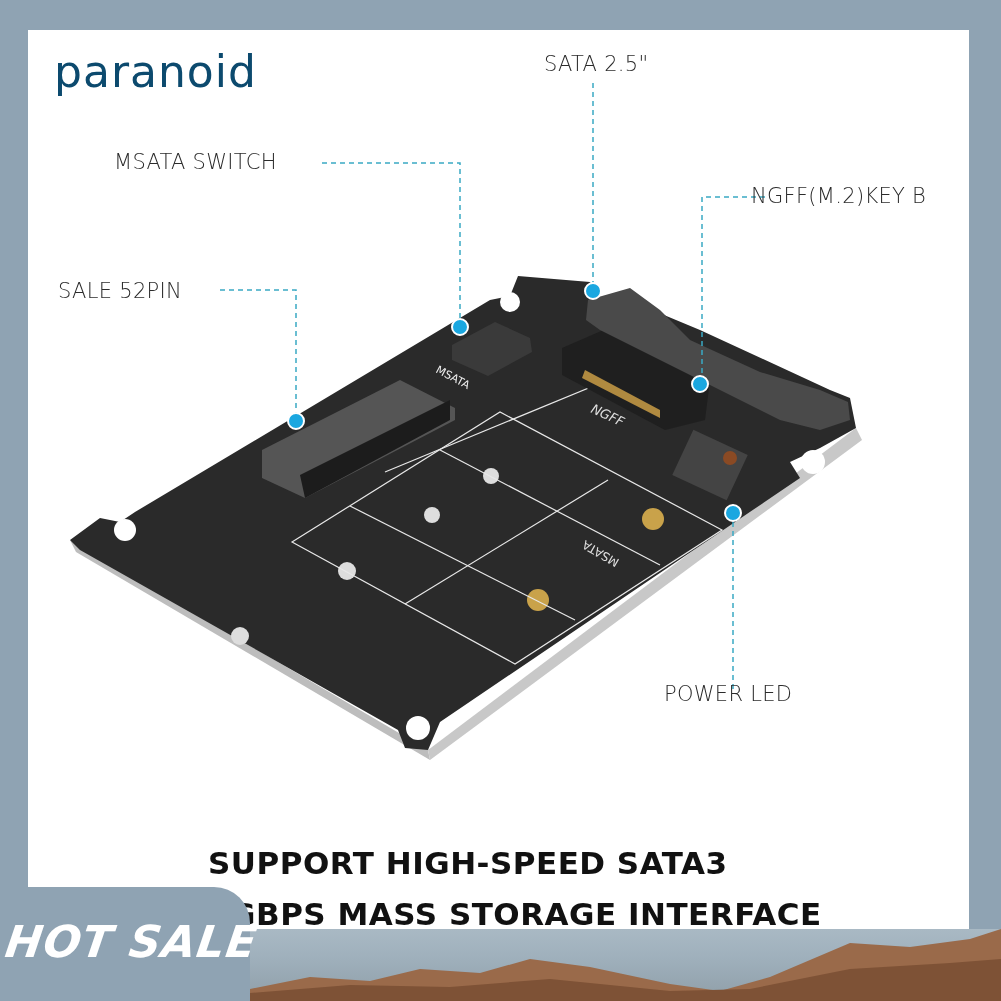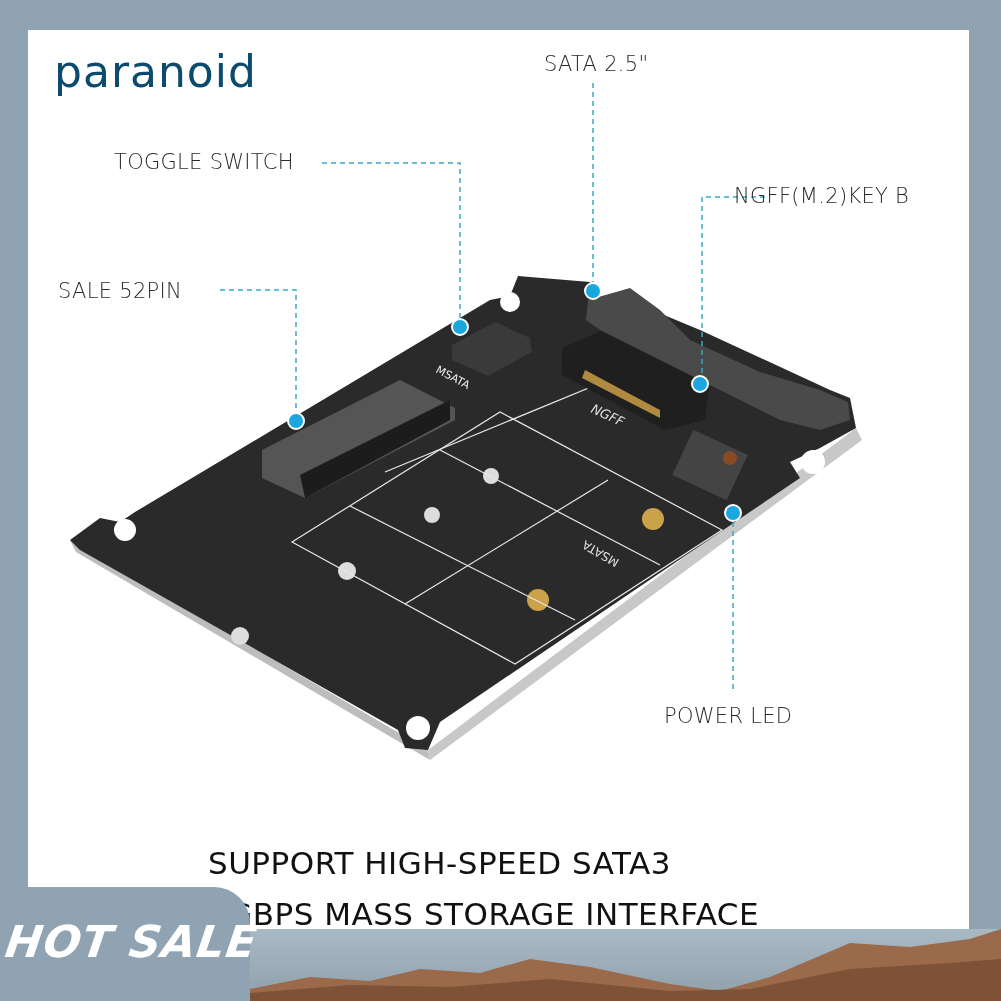--- a/index.html
+++ b/index.html
@@ -17,21 +17,21 @@
     font-family: "DejaVu Sans", sans-serif; font-size: 44px; color: #0c4a6e;
     letter-spacing: 1px; font-weight: normal;
   }
   .label {
     position: absolute; font-family: "DejaVu Sans", sans-serif; font-size: 21px;
     color: #2b2b2b; white-space: nowrap; letter-spacing: 0.3px; font-weight: 300;
   }
   svg.overlay { position: absolute; left: 0; top: 0; }
   .headline {
     position: absolute; left: 208px; font-family: "DejaVu Sans", sans-serif;
-    font-weight: normal; font-size: 31px; color: #111; white-space: nowrap; letter-spacing: 0.5px;
+    font-weight: bold; font-size: 31px; color: #111; white-space: nowrap; letter-spacing: 0.5px;
   }
   .landscape {
     position: absolute; left: 250px; top: 929px; width: 751px; height: 72px; overflow: hidden;
     background: linear-gradient(#a9b9c4 0%, #9fb0bc 40%, #8f9ea8 100%);
   }
   .hot-panel {
     position: absolute; left: 0; top: 887px; width: 250px; height: 114px;
     background: #8fa3b3; border-top-right-radius: 36px;
   }
   .hot-sale {
@@ -100,24 +100,24 @@
     <circle cx="296" cy="421" r="8"></circle>
     <circle cx="733" cy="513" r="8"></circle>
   </g>
 
   <text x="435" y="372" fill="#eee" font-size="11" font-family="DejaVu Sans, sans-serif" transform="rotate(28 435 372)">MSATA</text>
   <text x="590" y="412" fill="#ddd" font-size="13" font-style="italic" font-family="DejaVu Sans, sans-serif" transform="rotate(25 590 412)">NGFF</text>
   <text x="620" y="560" fill="#ddd" font-size="12" font-family="DejaVu Sans, sans-serif" transform="rotate(-150 620 560)">MSATA</text>
 </svg>
 
 <div class="label" style="left:544px; top:52px;">SATA 2.5"</div>
-<div class="label" style="left:114px; top:150px;">TOGGLE SWITCH</div>
-<div class="label" style="left:734px; top:184px;text-align:center;">NGFF(M.2)KEY B</div>
+<div class="label" style="left:114px; top:150px;">MSATA SWITCH</div>
+<div class="label" style="left:751px; top:184px;text-align:center;">NGFF(M.2)KEY B</div>
 <div class="label" style="left:58px; top:279px;">SALE 52PIN</div>
-<div class="label" style="left:664px; top:704px;">POWER LED</div>
+<div class="label" style="left:664px; top:682px;">POWER LED</div>
 
 <div class="landscape">
   <svg width="751" height="72">
     <polygon points="0,72 0,60 60,48 120,52 170,40 230,44 280,30 340,38 420,55 470,62 520,48 600,14 660,18 720,10 751,0 751,72" fill="#9a6a4a"></polygon>
     <polygon points="0,72 0,64 100,56 200,58 300,50 420,62 500,60 600,40 700,34 751,30 751,72" fill="#7e5236"></polygon>
   </svg>
 </div>
 
 <div class="headline" style="top:845px;">SUPPORT HIGH-SPEED SATA3</div>
 <div class="headline" style="top:896px;">6GBPS MASS STORAGE INTERFACE</div>

